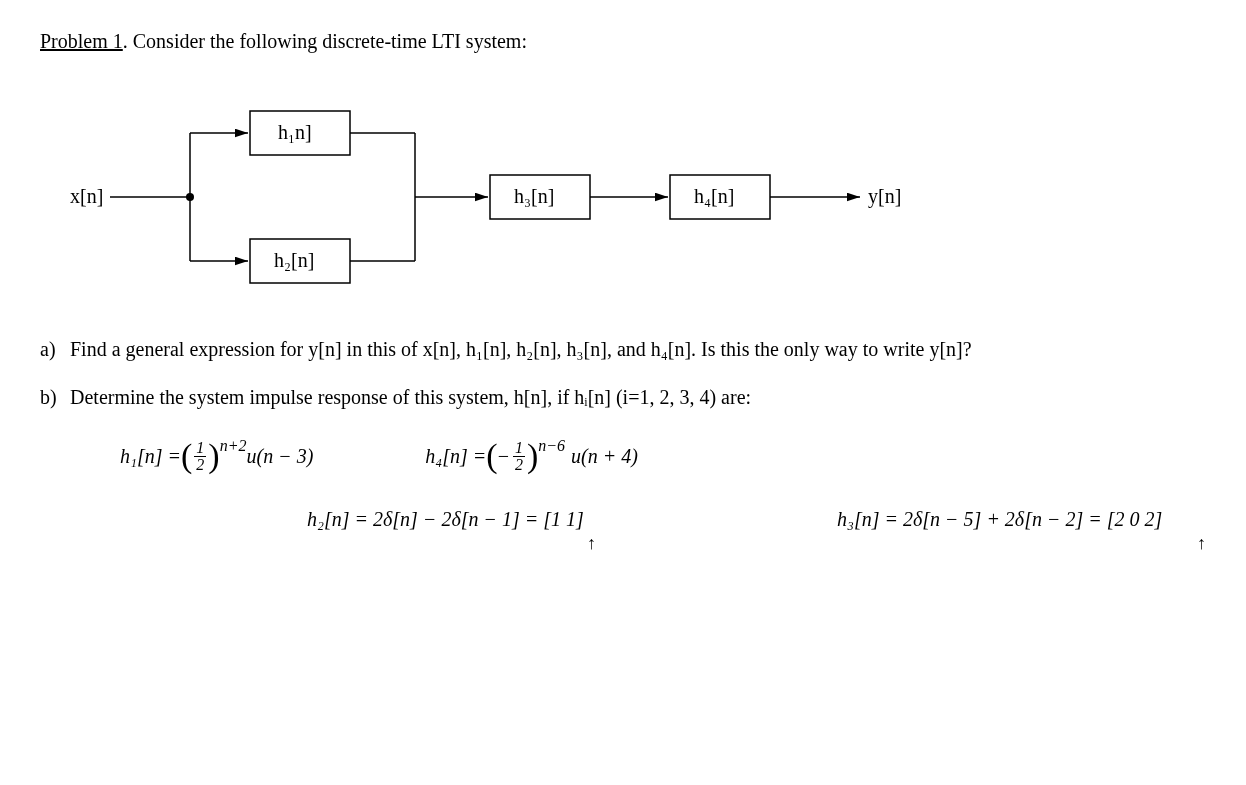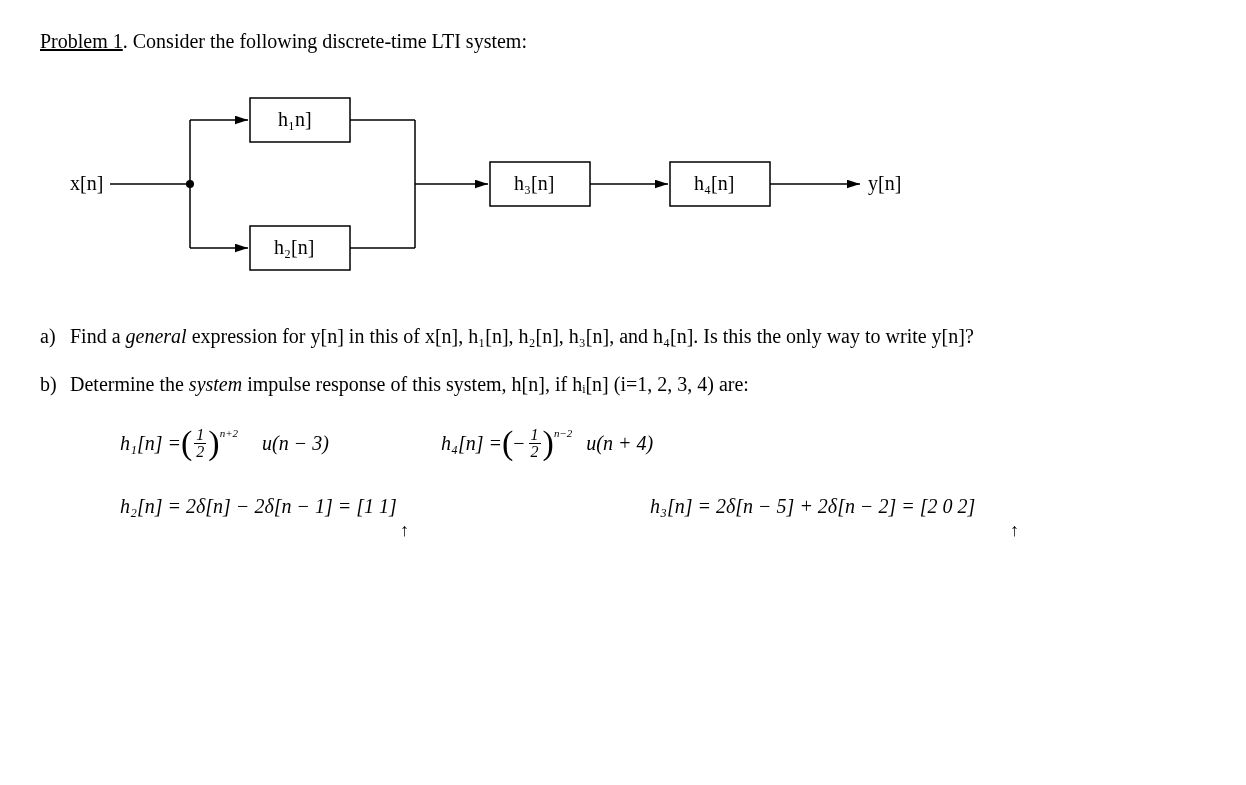--- a/index.html
+++ b/index.html
@@ -6,57 +6,57 @@
     font-family: 'Times New Roman', serif;
     font-size: 20px;
     background: #fff;
     color: #000;
     margin: 0;
     padding: 30px 40px;
     width: 1246px;
     box-sizing: border-box;
   }
   .problem-title {
-    margin-bottom: 27px;
+    margin-bottom: 40px;
   }
   .underline {
     text-decoration: underline;
   }
   .diagram-wrap {
     margin: 0 0 40px 30px;
   }
   .part {
     margin: 25px 0;
     display: flex;
   }
   .part-label {
     width: 30px;
     flex-shrink: 0;
   }
   .part-content {
     flex: 1;
   }
   .italic {
-    font-style: italic;
   }
   .eq-row {
     display: flex;
     margin: 30px 0 5px 80px;
     gap: 112px;
   }
   .eq-cell {
     display: flex;
     align-items: center;
     font-style: italic;
     font-family: 'Times New Roman', serif;
   }
   .eq-row2 {
     display: flex;
     margin: 35px 0 5px 80px;
     gap: 190px;
+    justify-content: flex-end;
   }
   .frac {
     display: inline-flex;
     flex-direction: column;
     align-items: center;
     font-size: 16px;
     line-height: 1;
     vertical-align: middle;
     margin: 0 2px;
   }
@@ -67,21 +67,21 @@
   .frac .den {
     padding: 0 2px;
   }
   .paren {
     font-size: 34px;
     line-height: 1;
     vertical-align: middle;
     font-style: normal;
   }
   .sup {
-    font-size: 11px;
+    font-size: 16px;
     font-style: italic;
     vertical-align: super;
     position: relative;
     top: -10px;
   }
   .arrow-under {
     text-align: left;
     font-size: 18px;
     margin-top: 2px;
   }
@@ -161,34 +161,34 @@
 <div class="eq-row">
   <div class="eq-cell">
     <span>h₁[n] = </span>
     <span class="paren">(</span>
     <span class="frac">
         <span class="num">1</span>
         <span class="den">2</span>
       </span>
     <span class="paren">)</span>
     <span class="sup">n+2</span>
-    <span style="margin-left:24px">u(n − 3)</span>
+    <span style="margin-left:0">u(n − 3)</span>
   </div>
 
   <div class="eq-cell">
     <span>h₄[n] = </span>
     <span class="paren">(</span>
     <span style="font-style:normal; margin-right:2px;">−</span>
     <span class="frac">
         <span class="num">1</span>
         <span class="den">2</span>
       </span>
     <span class="paren">)</span>
-    <span class="sup">n−2</span>
-    <span style="margin-left:14px">u(n + 4)</span>
+    <span class="sup">n−6</span>
+    <span style="margin-left:6px">u(n + 4)</span>
   </div>
 </div>
 
 <div class="eq-row2">
   <div style="min-width:340px">
     <div class="eq-cell">
       <span>h₂[n] = 2δ[n] − 2δ[n − 1]  =  [1   1]</span>
     </div>
     <div class="arrow-under" style="padding-left:280px;">↑</div>
   </div>

